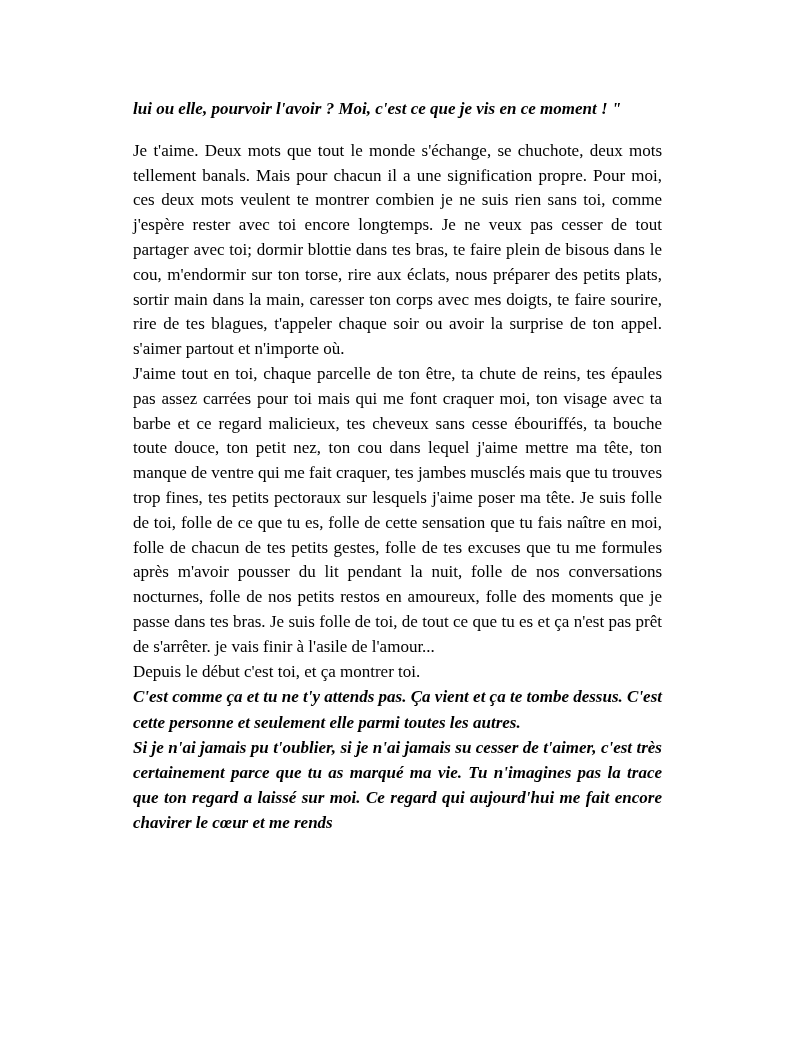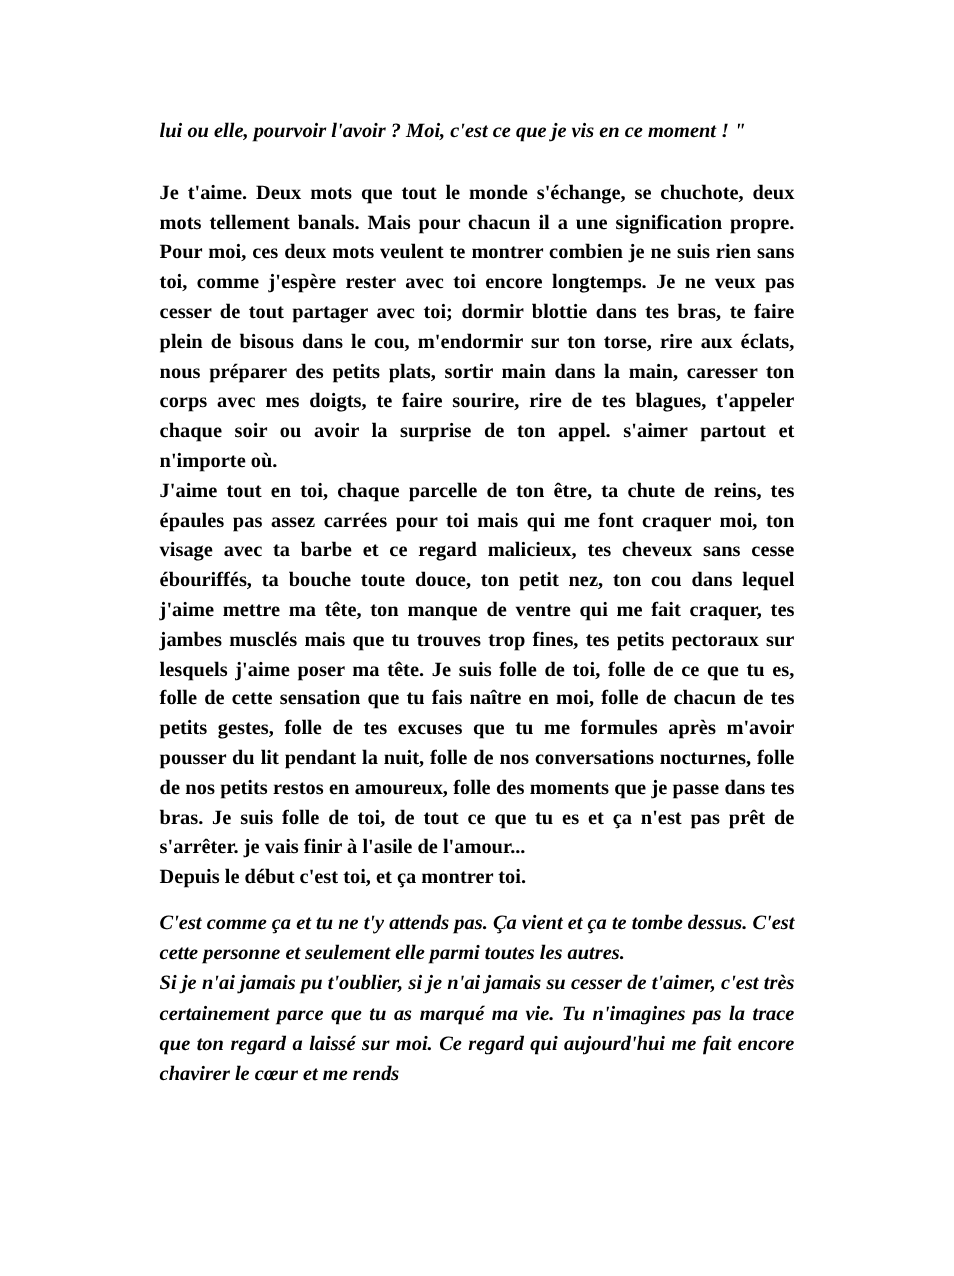--- a/index.html
+++ b/index.html
@@ -23,31 +23,29 @@
     left: 133px;
     top: 97px;
     width: 529px;
   }
   .para {
     margin: 0;
     font-size: 17px;
     line-height: 24.8px;
     text-align: justify;
     color: #000000;
-    font-weight: bold;
   }
   .bold-italic {
     font-weight: bold;
     font-style: italic;
   }
   .intro-quote {
-    margin-bottom: 27px;
+    margin-bottom: 17px;
   }
   .closing-block {
-    margin-top: 12px;
   }
   .closing-block .para {
     line-height: 25.2px;
   }
   .page-number {
     position: absolute;
     left: 0;
     right: 0;
     top: 1013px;
     text-align: center;

